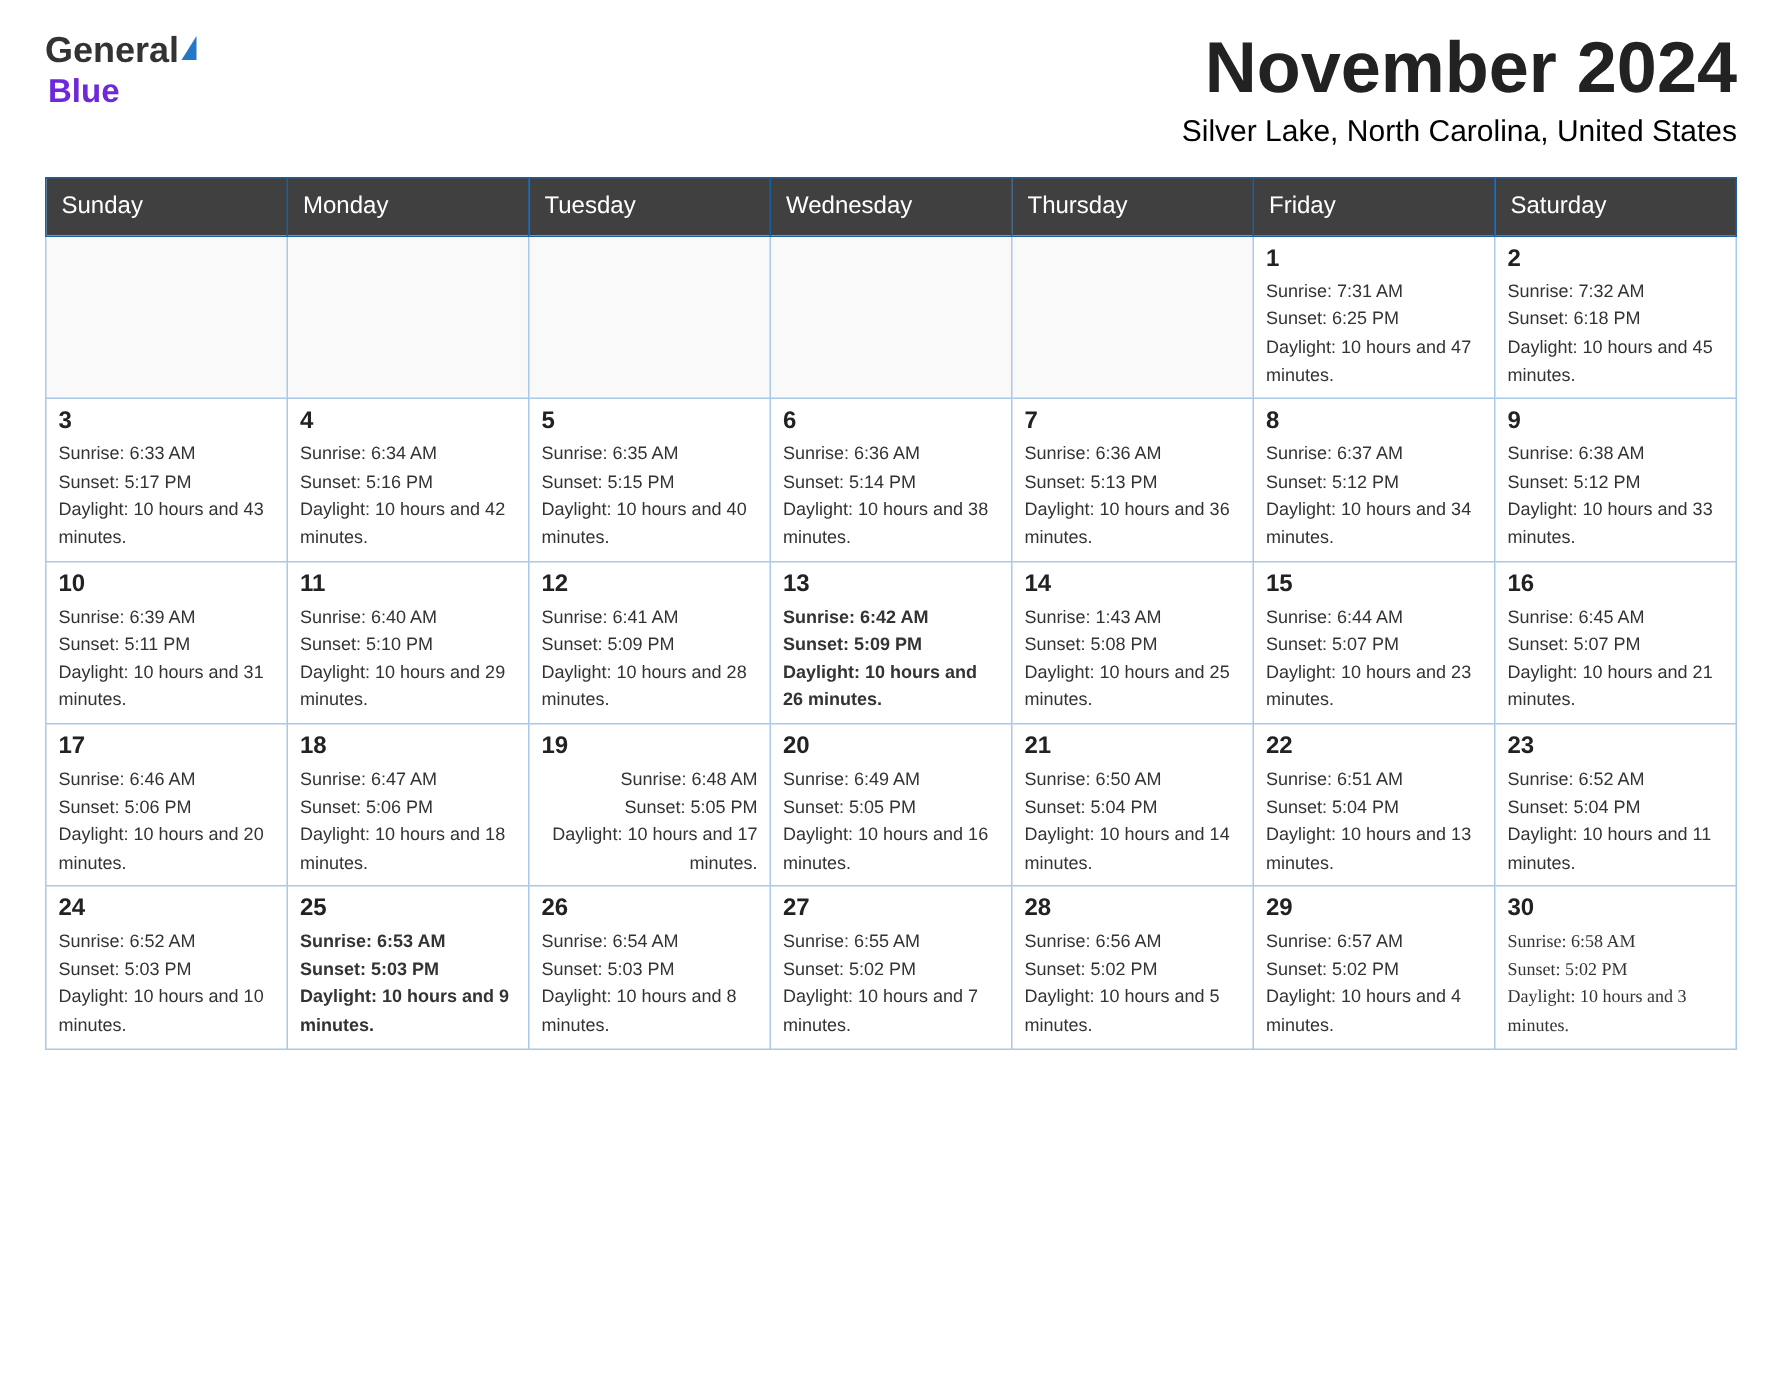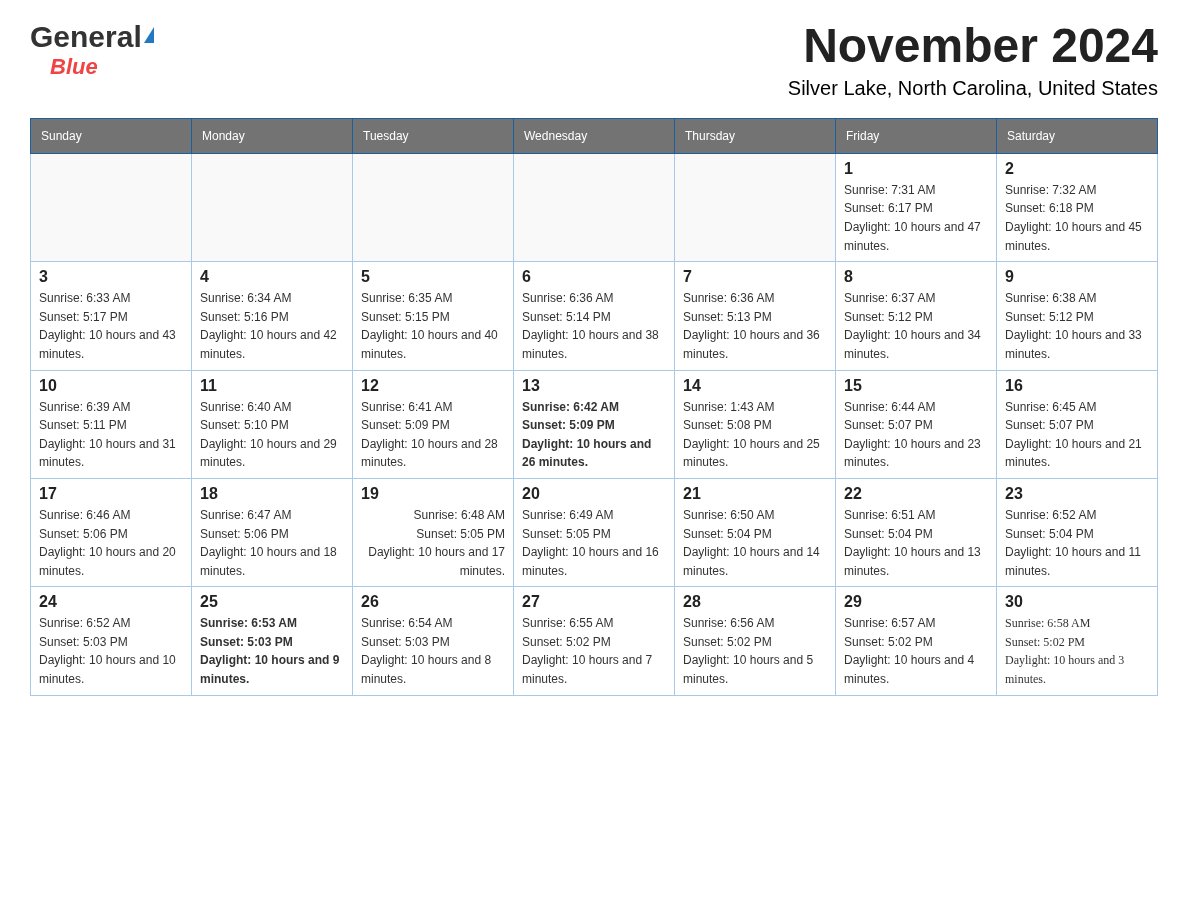--- a/index.html
+++ b/index.html
@@ -10,21 +10,21 @@
       width: 1188px;
       min-height: 918px;
     }
     .header-area {
       display: flex;
       justify-content: space-between;
       align-items: flex-start;
       margin-bottom: 18px;
     }
     .logo-text-general {
-      font-size: 30px;
+      font-size: 24px;
       font-weight: bold;
       color: #333;
     }
     .logo-icon {
       display: inline-block;
       width: 0;
       height: 0;
       border-left: 10px solid transparent;
       border-bottom: 16px solid #2278c4;
       margin-left: 2px;
@@ -37,23 +37,22 @@
       flex-direction: column;
       align-items: flex-start;
     }
     .logo-line1 {
       display: flex;
       align-items: center;
     }
     .logo-line2 {
       font-size: 22px;
       font-weight: bold;
-      color: #ef4444;
-      margin-left: 20px;
-      font-style: italic;
+      color: #6d28d9;
+      margin-left: 2px;
     }
     .title-area {
       text-align: right;
     }
     .month-title {
       font-size: 48px;
       font-weight: bold;
       color: #222;
       line-height: 1.1;
     }
@@ -61,23 +60,23 @@
       font-size: 20px;
       color: #000000;
       margin-top: 4px;
     }
     .calendar-table {
       width: 100%;
       border-collapse: collapse;
       border: 1px solid #2278c4;
     }
     .calendar-table th {
-      background-color: #737373;
+      background-color: #404040;
       color: #ffffff;
-      font-size: 12px;
+      font-size: 16px;
       font-weight: normal;
       padding: 10px 10px;
       text-align: left;
       border: 1px solid #1a5fa0;
     }
     .calendar-table td {
       vertical-align: top;
       padding: 6px 8px;
       border: 1px solid #aac8e8;
       font-size: 12.5px;
@@ -133,21 +132,21 @@
   <tbody id="calendar-body">
   <tr>
         <td class="empty-cell"></td>
         <td class="empty-cell"></td>
         <td class="empty-cell"></td>
         <td class="empty-cell"></td>
         <td class="empty-cell"></td>
         <td>
           <span class="day-number">1</span>
           <div class="day-info" style="white-space: pre-line;">Sunrise: 7:31 AM
-Sunset: 6:17 PM
+Sunset: 6:25 PM
 Daylight: 10 hours and 47 minutes.</div>
         </td>
         <td>
           <span class="day-number">2</span>
           <div class="day-info" style="white-space: pre-line;">Sunrise: 7:32 AM
 Sunset: 6:18 PM
 Daylight: 10 hours and 45 minutes.</div>
         </td>
       </tr>
       <tr>

